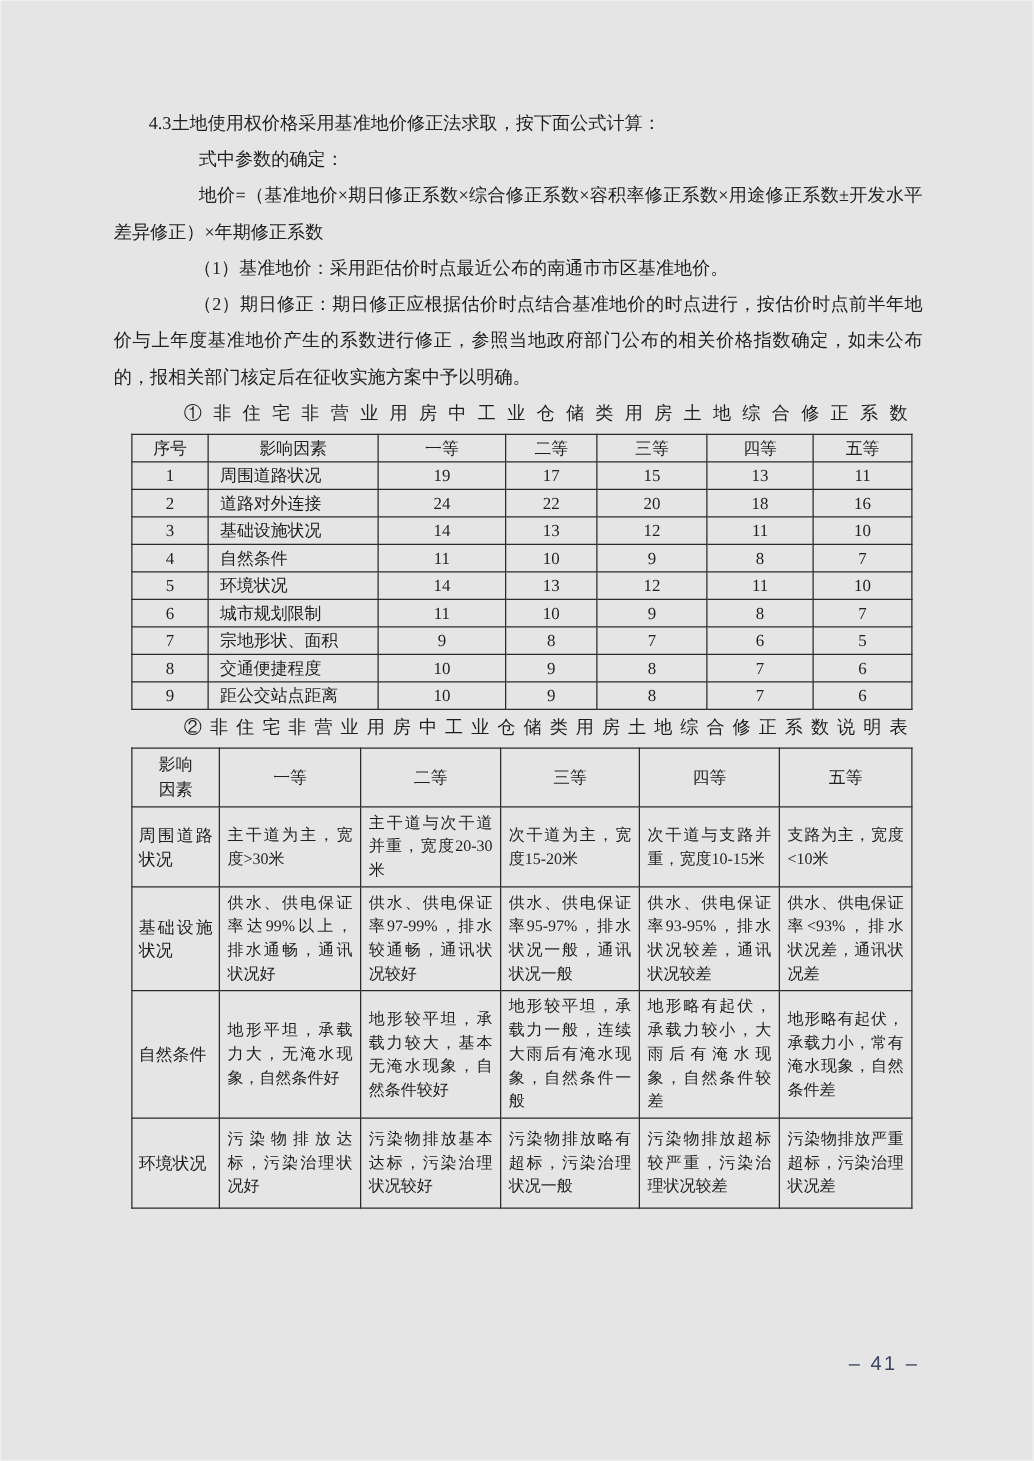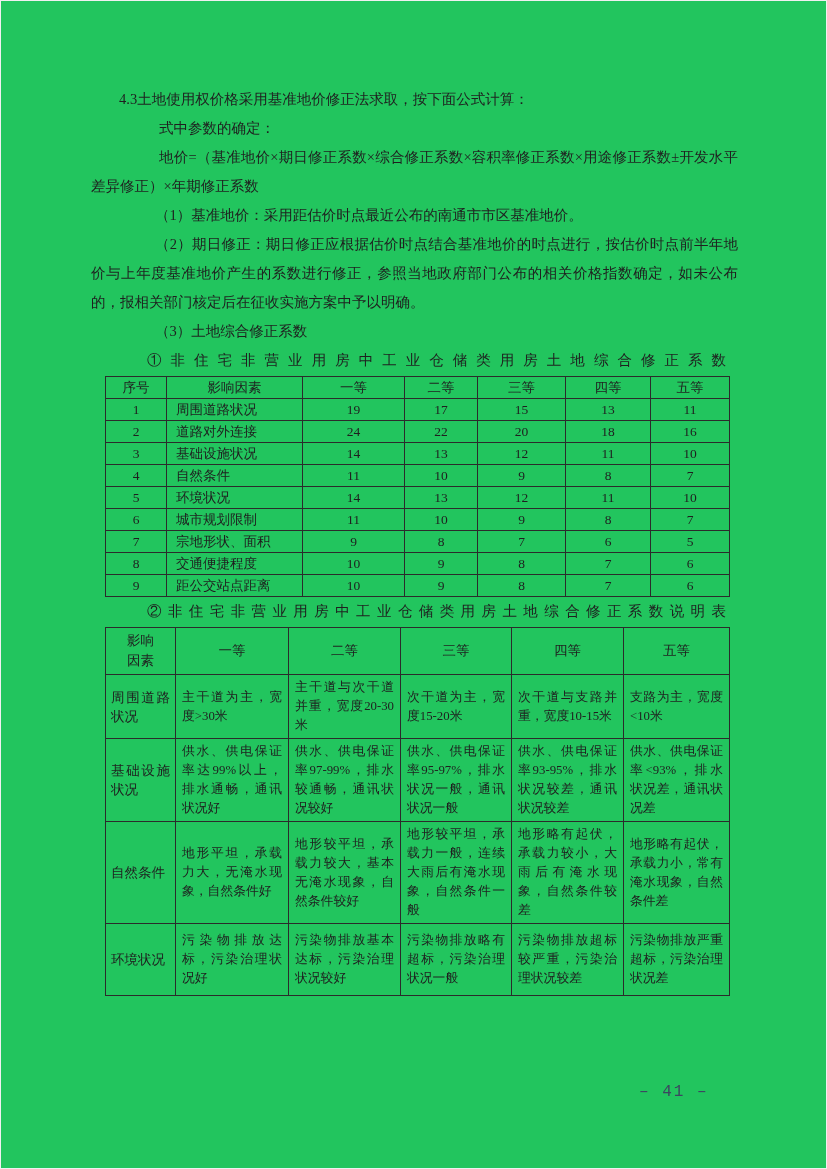--- a/index.html
+++ b/index.html
@@ -1,21 +1,21 @@
 <!DOCTYPE html>
 <html><head>
 <meta charset="utf-8">
 <style>
   html,body{margin:0;padding:0;}
   body{
     width:827px;height:1169px;background:#ffffff;position:relative;
     font-family:"Liberation Serif","DejaVu Serif",serif;color:#1f1f1f;
     overflow:hidden;
   }
-  .page{position:absolute;inset:0;background:#22c55e;border:1px solid #f0f0f0;box-sizing:border-box;}
+  .page{position:absolute;inset:0;background:#e5e5e5;border:1px solid #f0f0f0;box-sizing:border-box;}
   .content{position:absolute;left:90px;top:84px;width:647px;}
   p.body{font-size:14.5px;line-height:29px;text-align:justify;margin:0;}
   .ind-a{text-indent:28px;}
   .ind-b{text-indent:68px;}
   .ind-c{text-indent:64px;}
   p.caption{
     font-size:14.5px;line-height:26px;margin:1px 12px 3px 0;
     text-indent:56px;text-align:justify;text-align-last:justify;
   }
   table{border-collapse:collapse;table-layout:fixed;width:624px;margin-left:14px;}
@@ -30,36 +30,35 @@
   }
   .t2 th{text-align:center;font-size:13.5px;white-space:pre-line;line-height:20px;}
   .t2 td.lab{font-size:13.5px;padding:3px 5px;}
   .t2 tr.hr{height:42px;margin-top:24px;}
   .t2 tr.r0{height:56px;}
   .t2 tr.r1{height:47px;}
   .t2 tr.r2{height:82px;}
   .t2 tr.r3{height:88px;}
   .t2 tr.r4{height:72px;}
   .pageno{
-    position:absolute;left:638px;top:1082px;font-size:16px;letter-spacing:2px;
-    color:#3c4660;font-family:Liberation Mono, monospace;
+    position:absolute;left:678px;top:1082px;font-size:16px;letter-spacing:2px;
+    color:#3c4660;font-family:Liberation Sans, sans-serif;
   }
 </style>
 </head>
 <body>
 
 <div class="page">
   <div class="content">
 
     <p class="body ind-a">4.3土地使用权价格采用基准地价修正法求取，按下面公式计算：</p>
     <p class="body ind-b">式中参数的确定：</p>
     <p class="body ind-b">地价=（基准地价×期日修正系数×综合修正系数×容积率修正系数×用途修正系数±开发水平差异修正）×年期修正系数</p>
     <p class="body ind-c">（1）基准地价：采用距估价时点最近公布的南通市市区基准地价。</p>
     <p class="body ind-c">（2）期日修正：期日修正应根据估价时点结合基准地价的时点进行，按估价时点前半年地价与上年度基准地价产生的系数进行修正，参照当地政府部门公布的相关价格指数确定，如未公布的，报相关部门核定后在征收实施方案中予以明确。</p>
-    <p class="body ind-c">（3）土地综合修正系数</p>
 
     <p class="caption">①非住宅非营业用房中工业仓储类用房土地综合修正系数</p>
 
     <table class="t1">
       <colgroup>
         <col style="width:61px">
           <col style="width:136px">
           <col style="width:102px">
         <col style="width:73px">
           <col style="width:88px">

